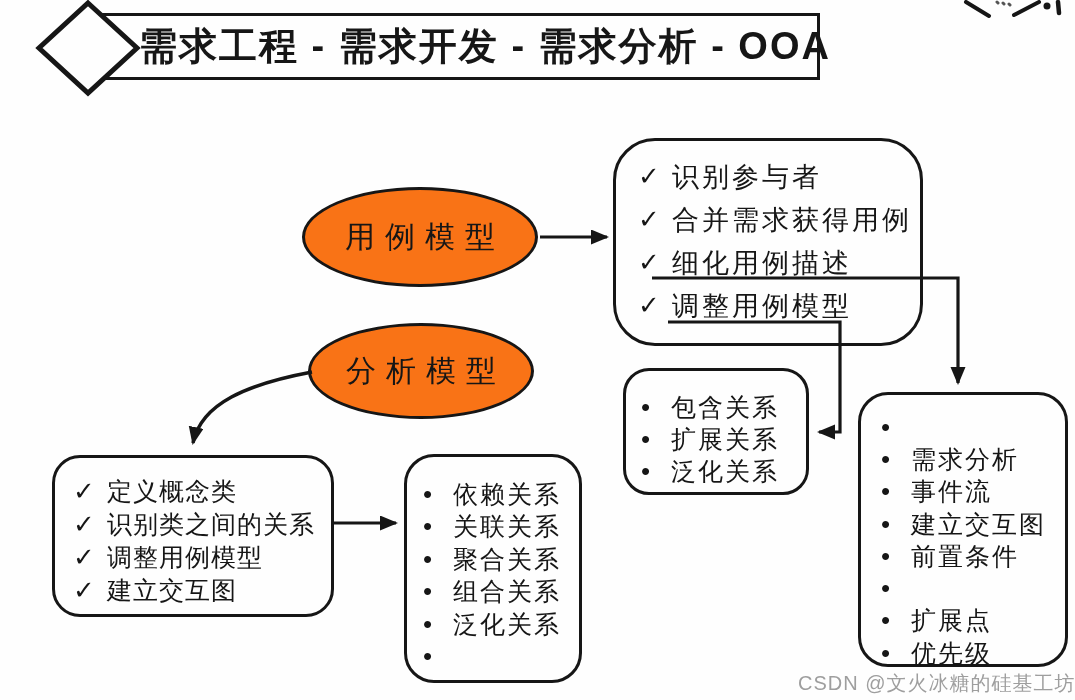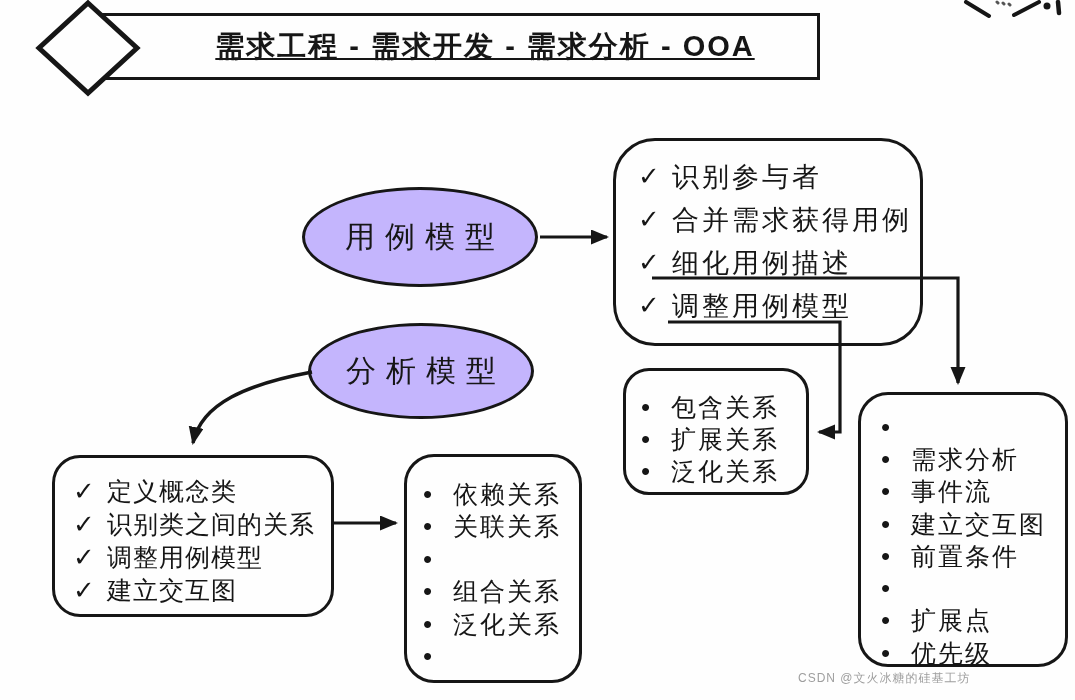--- a/index.html
+++ b/index.html
@@ -18,34 +18,33 @@
 
   
   .title-banner {
     position: absolute;
     left: 95px; top: 13px;
     width: 725px; height: 67px;
     border: 3px solid #161616;
     display: flex; align-items: center; justify-content: center;
   }
   .title-banner .title-text {
-    font-size: 29px;
+    font-size: 38px;
     font-weight: bold;
     letter-spacing: 2px;
     white-space: nowrap;
     padding-left: 55px; 
-    text-decoration: underline;
   }
 
   
   .ellipse {
     position: absolute;
     border: 3px solid #161616;
     border-radius: 50%;
-    background: #c4b5fd;
+    background: #f97316;
     display: flex; align-items: center; justify-content: center;
   }
   .ellipse-label {
     font-size: 30px;
     font-weight: 500;
     letter-spacing: 10px;
     margin-right: -10px;
     white-space: nowrap;
   }
   #usecase-ellipse { left: 302px; top: 187px; width: 236px; height: 100px; }
@@ -110,21 +109,21 @@
     position: absolute;
     left: 0; top: 0;
     width: 1075px; height: 700px;
     pointer-events: none;
   }
 
   
   .watermark {
     position: absolute;
     left: 798px; top: 670px;
-    font-size: 12px;
+    font-size: 20px;
     color: #9e9e9e;
     letter-spacing: 1px;
     white-space: nowrap;
   }
 </style>
 </head>
 <body>
 
 <div id="canvas">
 
@@ -230,20 +229,21 @@
     <div class="li">
       <span class="marker bullet-marker">•</span>
       <span>依赖关系</span>
     </div>
     <div class="li">
       <span class="marker bullet-marker">•</span>
       <span>关联关系</span>
     </div>
     <div class="li">
       <span class="marker bullet-marker">•</span>
+      <span>聚合关系</span>
     </div>
     <div class="li">
       <span class="marker bullet-marker">•</span>
       <span>组合关系</span>
     </div>
     <div class="li">
       <span class="marker bullet-marker">•</span>
       <span>泛化关系</span>
     </div>
     <div class="li">

